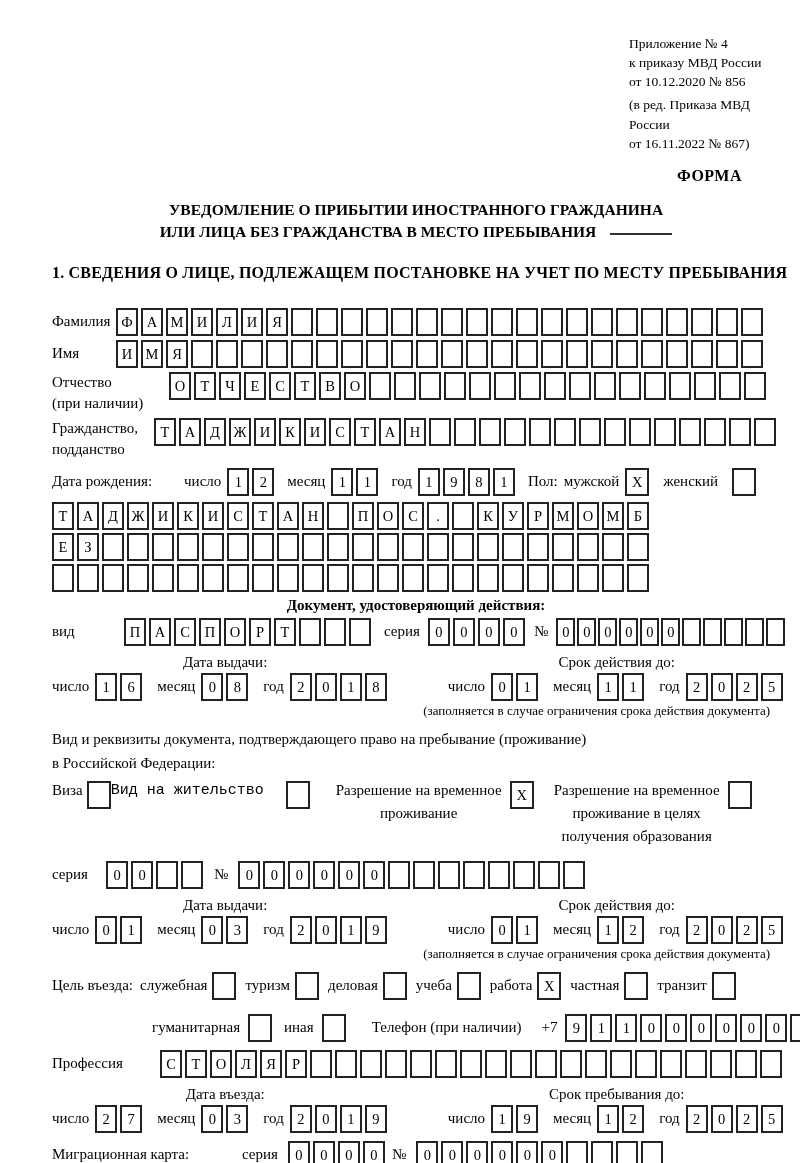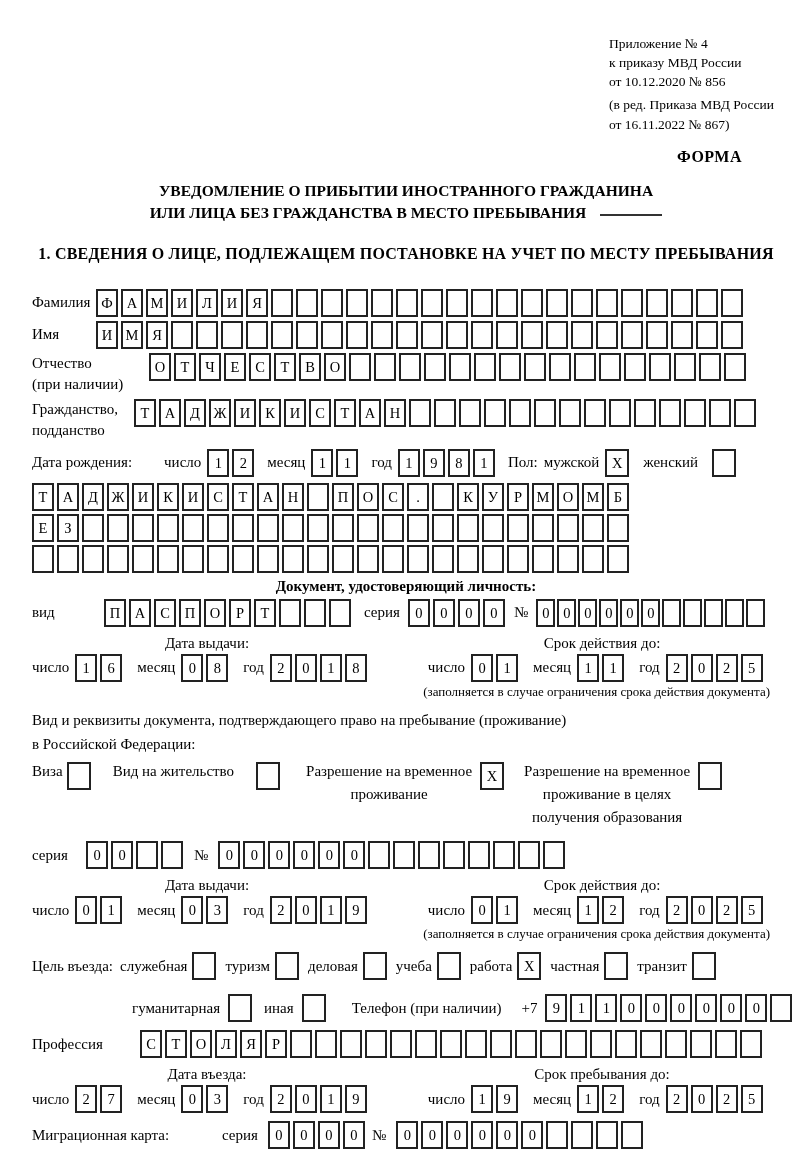--- a/index.html
+++ b/index.html
@@ -1,20 +1,20 @@
 <!DOCTYPE html>
 <html><head>
 <meta charset="utf-8">
 <style>
   html,body{margin:0;padding:0;background:#fff;}
   body{
     width:800px;height:1163px;overflow:hidden;color:#000;
     font-family:"Liberation Serif","DejaVu Serif",serif;font-size:15px;
   }
-  .page{box-sizing:border-box;width:800px;height:1163px;padding:34px 20px 0 32px;position:relative;}
+  .page{box-sizing:border-box;width:800px;height:1163px;padding:34px 20px 0 52px;position:relative;}
 
   
   .annex{margin-left:577px;font-size:13.5px;line-height:1.42;}
   .annex .amend{margin-top:4px;}
   .forma{margin-top:14px;margin-right:38px;text-align:right;font-weight:bold;font-size:16px;letter-spacing:.5px;}
 
   
   .title{margin-top:14px;text-align:center;font-weight:bold;font-size:15.5px;line-height:1.45;}
   .uline{display:inline-block;width:62px;height:0;border-bottom:2.5px solid #333;margin-left:14px;vertical-align:2px;}
   .sect1{margin-top:20px;font-weight:bold;font-size:16px;letter-spacing:.2px;text-align:center;white-space:nowrap;}
@@ -332,21 +332,21 @@
           <span class="cell"></span>
           <span class="cell"></span>
           <span class="cell"></span>
           <span class="cell"></span>
           <span class="cell"></span>
           <span class="cell"></span>
         </span>
     </span>
   </div>
 
-  <div style="text-align:center;font-weight:bold;margin-top:2px;">Документ, удостоверяющий личность:</div>
+  <div style="text-align:center;font-weight:bold;margin-top:2px;">Документ, удостоверяющий действия:</div>
 
   <div class="frow">
     <span class="lbl" style="width:72px;">вид</span>
     <span class="cells">
         <span class="cell">П</span>
         <span class="cell">А</span>
         <span class="cell">С</span>
         <span class="cell">П</span>
         <span class="cell">О</span>
         <span class="cell">Р</span>
@@ -427,21 +427,21 @@
   <div class="intro">
     <div>Вид и реквизиты документа, подтверждающего право на пребывание (проживание)</div>
     <div>в Российской Федерации:</div>
   </div>
 
   <div class="opts">
     <div class="opt">
       <span class="optlbl" style="margin-right:4px;">Виза</span>
       <span class="box"></span>
     </div>
-    <div class="opt" style="margin-left:22px;">
+    <div class="opt" style="font-family:Liberation Mono, monospace;">
       <span class="optlbl">Вид на жительство</span>
       <span class="box" style="margin-left:14px;"></span>
     </div>
     <div class="opt" style="margin-left:26px;">
       <span class="optlbl">
         <div>Разрешение на временное</div>
         <div>проживание</div>
       </span>
       <span class="box">X</span>
     </div>

